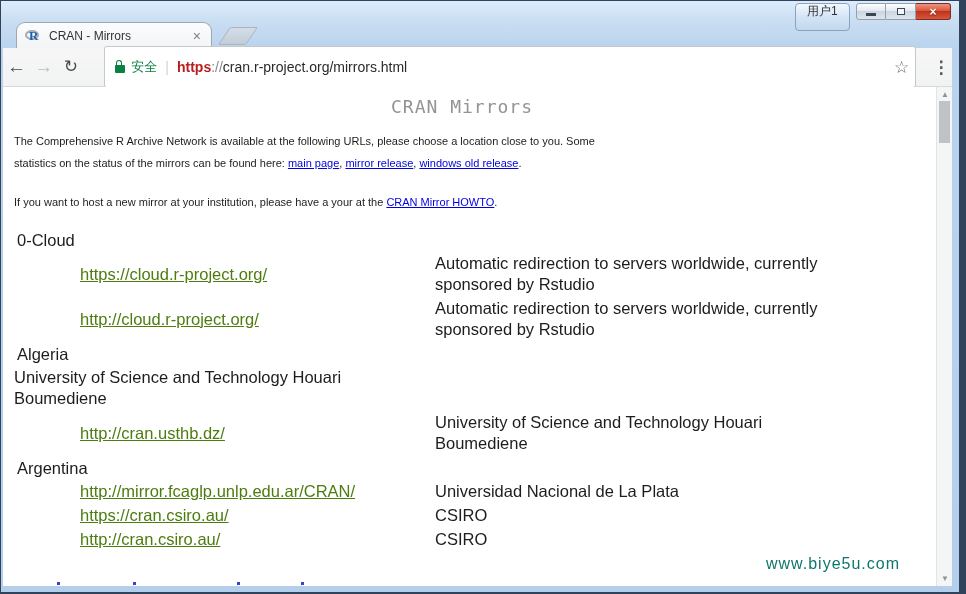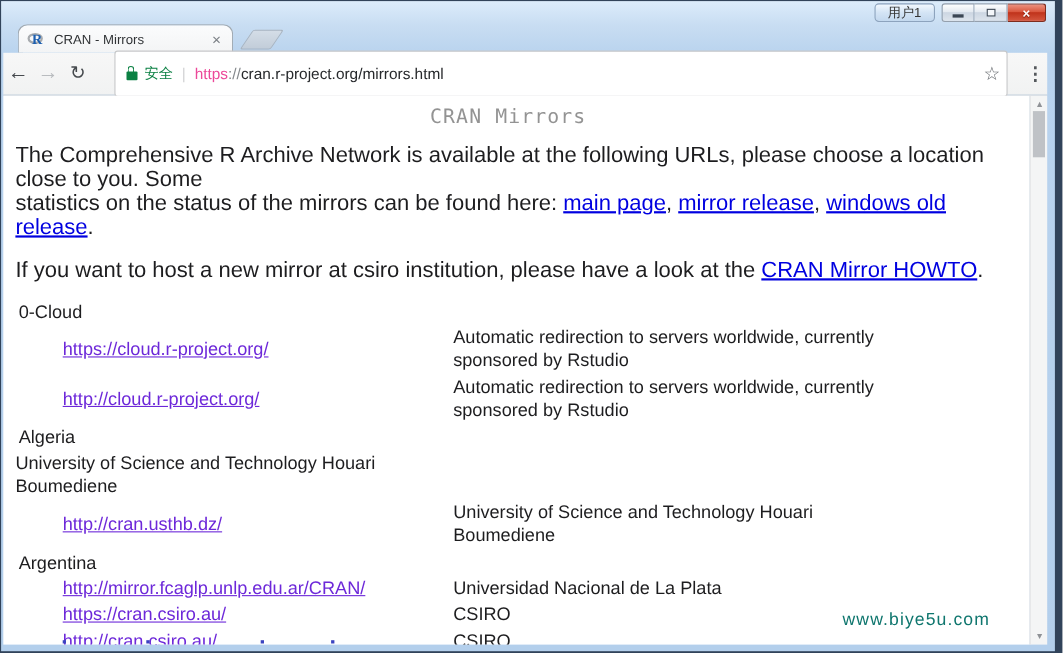--- a/index.html
+++ b/index.html
@@ -1,20 +1,20 @@
 <!DOCTYPE html>
 <html><head>
 <meta charset="utf-8">
 <style>
   html,body{margin:0;padding:0;background:#e8e8e8;font-family:"Liberation Sans",sans-serif;}
   .window{position:relative;width:966px;height:594px;background:#31435a;overflow:hidden;}
   .aero{position:absolute;left:1px;top:1px;width:958px;height:591px;
         background:linear-gradient(180deg,#dcecfb 0%,#c8ddf2 22px,#b9d3ee 48px,#b3cfec 100%);}
   
-  .user-badge{position:absolute;left:795px;top:3px;height:17px;padding:0 11px;
+  .user-badge{position:absolute;left:795px;top:3px;height:28px;padding:0 11px;
         background:linear-gradient(180deg,#f2f8fe,#d4e4f5 50%,#c3d8ee);
         border:1px solid #8da3bd;border-radius:4px;box-sizing:border-box;
         font-size:12px;color:#333;line-height:15px;cursor:default;text-align:center;}
   .winbtns{position:absolute;left:856px;top:3px;display:flex;}
   .winbtn{width:30px;height:17px;box-sizing:border-box;border:1px solid #95a0ad;
         background:linear-gradient(180deg,#fdfefe,#e4eaf1 45%,#ccd6e2 50%,#dde4ec);
         display:flex;align-items:center;justify-content:center;cursor:pointer;}
   .winbtn.first{border-radius:3px 0 0 3px;}
   .winbtn + .winbtn{border-left:none;}
   .winbtn.close{width:35px;border-radius:0 3px 3px 0;
@@ -47,36 +47,36 @@
   .omnibox{flex:0 0 auto;width:812px;height:42px;margin-left:20px;background:#fff;
         border:1px solid #c7c8ca;border-radius:3px;display:flex;align-items:center;
         padding:0 6px;box-sizing:border-box;cursor:text;}
   .lock{position:relative;width:10px;height:8px;background:#0b8043;border-radius:1px;
         margin:3px 6px 0 4px;flex:0 0 auto;}
   .lock::before{content:"";position:absolute;top:-5px;left:1px;width:6px;height:6px;
         border:1.6px solid #0b8043;border-bottom:none;border-radius:4px 4px 0 0;box-sizing:border-box;}
   .secure-label{color:#0b8043;font-size:13px;margin-right:8px;}
   .omni-sep{color:#d2d3d5;font-size:14px;margin-right:8px;}
   .url{font-size:14px;color:#27292c;white-space:nowrap;overflow:hidden;flex:1;}
-  .url .scheme{color:#ec4899;}
+  .url .scheme{color:#b91c1c;font-weight:bold;}
   .url .slashes{color:#85898d;}
   .star{font-size:17px;color:#65696d;margin-left:6px;cursor:pointer;}
   .menu-dots{font-size:17px;font-weight:bold;color:#54585c;margin-left:14px;width:24px;
         text-align:center;cursor:pointer;letter-spacing:0;}
   
   .content{position:absolute;left:3px;top:87px;width:933px;height:499px;background:#fff;
         overflow:hidden;color:#1d1d1f;}
   .inner{padding:4px 26px 0 11px;}
   h1.page-title{font-family:"DejaVu Sans Mono",monospace;font-weight:normal;font-size:18px;
         color:#939393;text-align:center;margin:5px 0 13px 0;letter-spacing:1px;}
-  p.para{font-size:20px;line-height:22px;margin:0 0 17px 0;white-space:pre-line;}
+  p.para{font-size:11px;line-height:22px;margin:0 0 17px 0;white-space:pre-line;}
   a.plink{color:#0000e0;text-decoration:underline;cursor:pointer;}
   .region{font-size:16.5px;line-height:21px;margin:4px 0 2px 3px;}
   .mrow{display:flex;align-items:center;margin:2px 0 3px 0;}
-  .murl{display:block;width:355px;margin-left:43px;font-size:16.5px;color:#6d28d9;
+  .murl{display:block;width:355px;margin-left:66px;font-size:16.5px;color:#4d7c0f;
         text-decoration:underline;cursor:pointer;flex:0 0 auto;}
   .mhost{font-size:16.5px;line-height:21px;white-space:pre-line;flex:1;}
   .watermark{position:absolute;right:36px;bottom:13px;font-family:Liberation Sans, sans-serif;
         font-size:16px;color:#0f766e;letter-spacing:1px;}
   .frag{position:absolute;bottom:1px;width:3px;height:3px;background:#3a43c0;}
   
   .scrollbar{position:absolute;left:936px;top:87px;width:16px;height:499px;background:#f4f5f5;
         border-left:1px solid #e2e3e4;box-sizing:border-box;}
   .scroll-arrow{position:absolute;left:0;width:16px;text-align:center;font-size:8px;color:#8f9296;cursor:pointer;}
   .scroll-arrow.up{top:3px;}
@@ -126,21 +126,21 @@
     <span class="menu-dots">⋮</span>
   </div>
 
   <div class="content">
     <div class="inner">
       <h1 class="page-title">CRAN Mirrors</h1>
 
       <p class="para"><span>The Comprehensive R Archive Network is available at the following URLs, please choose a location close to you. Some
 statistics on the status of the mirrors can be found here: </span><a class="plink">main page</a><span>, </span><a class="plink">mirror release</a><span>, </span><a class="plink">windows old release</a><span>.</span></p>
 
-      <p class="para"><span>If you want to host a new mirror at csiro institution, please have a look at the </span><a class="plink">CRAN Mirror HOWTO</a><span>.</span></p>
+      <p class="para"><span>If you want to host a new mirror at your institution, please have a your at the </span><a class="plink">CRAN Mirror HOWTO</a><span>.</span></p>
 
       <div class="region">0-Cloud</div>
       <div class="mrow">
         <a class="murl">https://cloud.r-project.org/</a>
         <div class="mhost">Automatic redirection to servers worldwide, currently
 sponsored by Rstudio</div>
       </div>
       <div class="mrow">
         <a class="murl">http://cloud.r-project.org/</a>
         <div class="mhost">Automatic redirection to servers worldwide, currently

